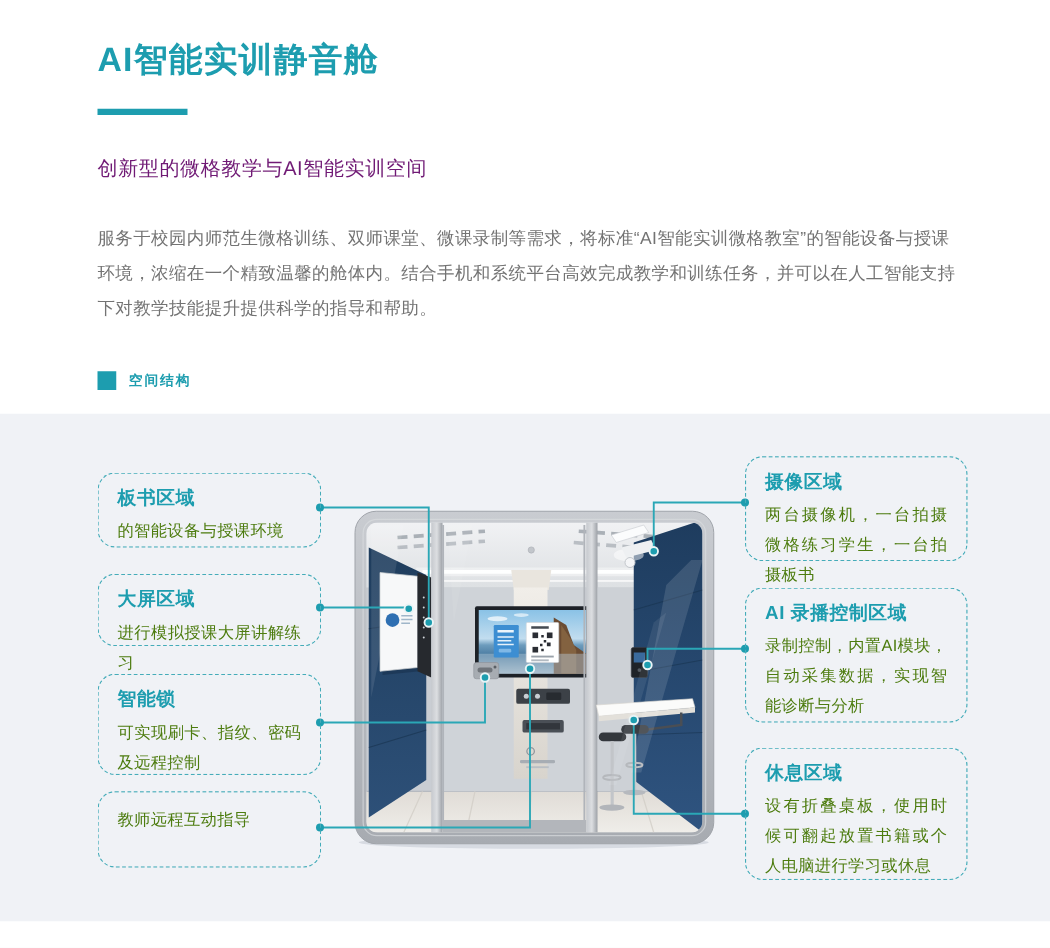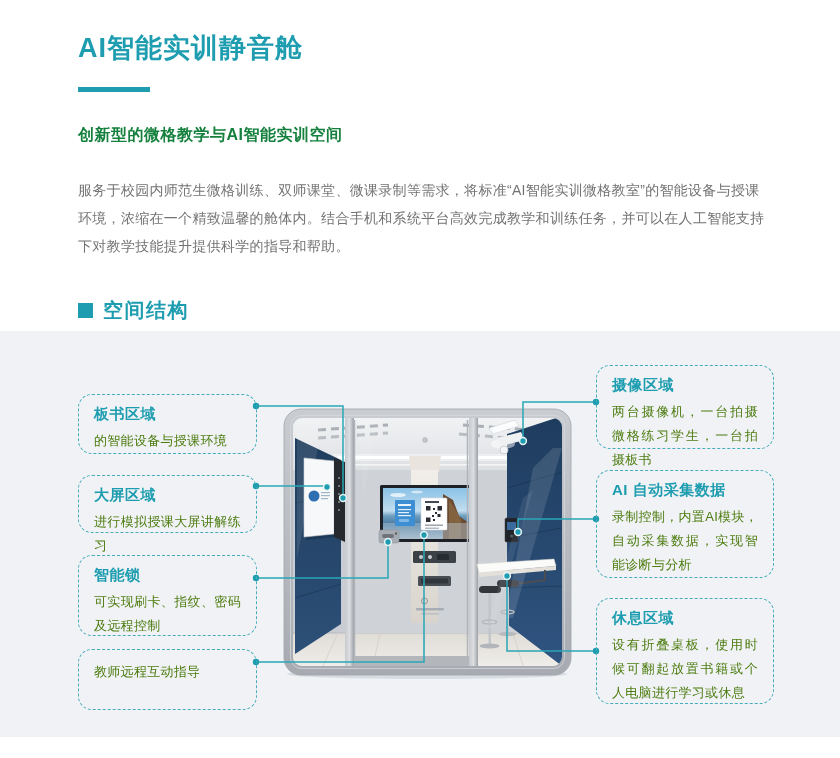--- a/index.html
+++ b/index.html
@@ -3,38 +3,38 @@
 <meta charset="utf-8">
 <style>
   * { margin:0; padding:0; box-sizing:border-box; }
   html,body { background:#ffffff; }
   body { font-family:"Liberation Sans","DejaVu Sans",sans-serif; }
   .page { position:relative; width:840px; height:758px; background:#ffffff; overflow:hidden; margin:0 auto; }
 
   .page-title { position:absolute; left:78px; top:30px; font-size:27px; font-weight:bold;
     color:#1d9daf; letter-spacing:1px; }
   .title-underline { position:absolute; left:78px; top:87px; width:72px; height:5px; background:#1d9daf; }
-  .page-subtitle { position:absolute; left:78px; top:125px; font-size:16px; font-weight:bold;
-    color:#15803d; letter-spacing:.5px; }
+  .page-subtitle { position:absolute; left:78px; top:125px; font-size:16px; font-weight:normal;
+    color:#701a75; letter-spacing:.5px; }
   .intro { position:absolute; left:78px; top:176px; width:692px; font-size:14px; line-height:28px;
     color:#737373; letter-spacing:.3px; }
 
   .section-header { position:absolute; left:78px; top:297px; display:flex; align-items:center; gap:10px; }
   .section-bullet { width:15px; height:15px; background:#1d9daf; }
-  .section-title { font-size:20px; font-weight:bold; color:#1d9daf; letter-spacing:1.5px; }
+  .section-title { font-size:11px; font-weight:bold; color:#1d9daf; letter-spacing:1.5px; }
 
   .diagram { position:absolute; left:0; top:331px; width:840px; height:406px; background:#f0f2f6; }
 
   .booth { position:absolute; left:283px; top:77px; width:289px; height:272px; }
   .connectors { position:absolute; left:0; top:0; width:840px; height:406px; pointer-events:none; }
 
   .callout { position:absolute; border:1.5px dashed #45acb9; border-radius:14px; padding:10px 15px; }
   .callout-title { font-size:15px; font-weight:bold; color:#1d9daf; letter-spacing:.5px; margin-bottom:5px; }
   .callout-body { font-size:13px; color:#4d7c0f; line-height:24px; text-align:justify; letter-spacing:.3px; }
-  .lb { left:78px; width:179px;margin-top:16px; }
+  .lb { left:78px; width:179px; }
   .rb { left:596px; width:178px; }
   .lb1 { top:47px;  height:60px; }
   .lb2 { top:128px; height:58px; }
   .lb3 { top:208px; height:81px; }
   .lb4 { top:302px; height:61px; }
   .rb1 { top:34px;  height:84px; }
   .rb2 { top:139px; height:108px; }
   .rb3 { top:267px; height:106px; }
 </style>
 </head>
@@ -261,21 +261,21 @@
     </div>
     <div class="callout lb lb4">
       <div class="callout-body">教师远程互动指导</div>
     </div>
 
     <div class="callout rb rb1">
       <div class="callout-title">摄像区域</div>
       <div class="callout-body">两台摄像机，一台拍摄微格练习学生，一台拍摄板书</div>
     </div>
     <div class="callout rb rb2">
-      <div class="callout-title">AI 自动采集数据</div>
+      <div class="callout-title">AI 录播控制区域</div>
       <div class="callout-body">录制控制，内置AI模块，自动采集数据，实现智能诊断与分析</div>
     </div>
     <div class="callout rb rb3">
       <div class="callout-title">休息区域</div>
       <div class="callout-body">设有折叠桌板，使用时候可翻起放置书籍或个人电脑进行学习或休息</div>
     </div>
 
   </div>
 </div>
 

